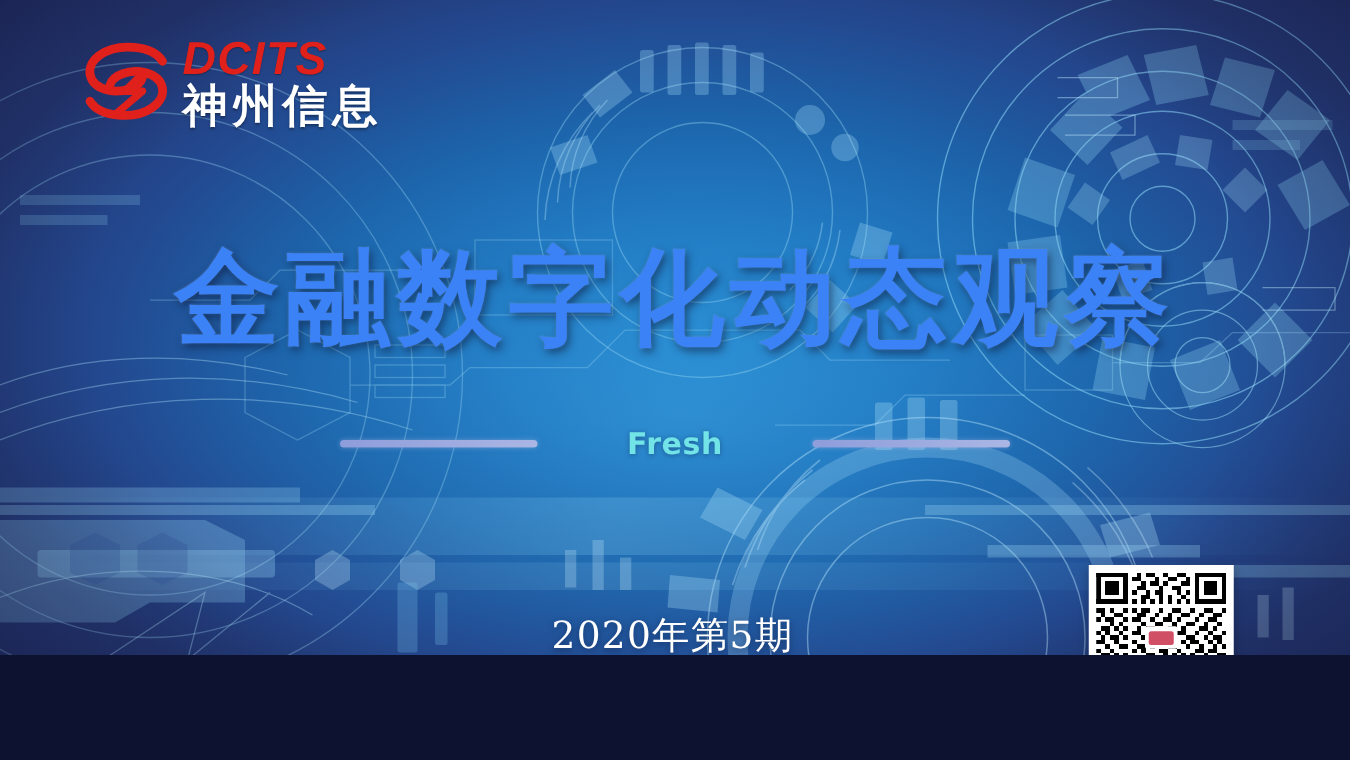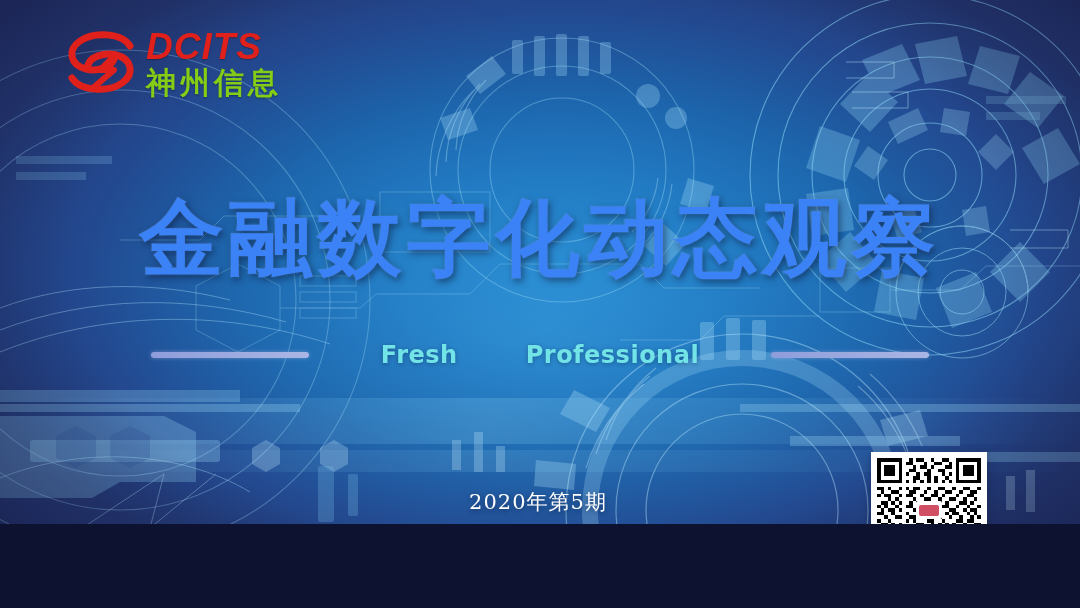--- a/index.html
+++ b/index.html
@@ -62,24 +62,24 @@
     font-size: 37px;
     font-weight: bold;
     font-style: italic;
     letter-spacing: 1px;
     color: #e0201b;
     font-family: "Liberation Sans", sans-serif;
     text-shadow: 0 1px 1px rgba(0,0,0,0.3);
   }
   .logo-cn {
     margin-top: 3px;
-    font-size: 30px;
+    font-size: 36px;
     font-weight: bold;
     letter-spacing: 4px;
-    color: #84cc16;
+    color: #ffffff;
     font-family: "DejaVu Sans", "Liberation Sans", sans-serif;
     text-shadow: 0 1px 2px rgba(0,0,0,0.35);
   }
 
   
   .title {
     position: absolute;
     left: 0;
     right: 0;
     top: 182px;
@@ -129,21 +129,21 @@
 
   
   .issue {
     position: absolute;
     left: 0;
     right: 4px;
     top: 488px;
     text-align: center;
     z-index: 9;
     color: #ffffff;
-    font-size: 21px;
+    font-size: 30px;
     font-family: "DejaVu Serif", "Liberation Serif", serif;
     letter-spacing: 1px;
     text-shadow: 0 2px 5px rgba(9,22,55,0.5);
     white-space: nowrap;
   }
 
   
   .qr-wrap {
     position: absolute;
     left: 871px;
@@ -390,21 +390,20 @@
       <div class="logo-en">DCITS</div>
       <div class="logo-cn">神州信息</div>
     </div>
   </div>
 
   <div class="title">金融数字化动态观察</div>
 
   <div class="keywords">
     <span class="kw-rule left"></span>
     <span class="kw">Fresh</span>
-    <span class="kw">Professional</span>
     <span class="kw-rule right"></span>
   </div>
 
   <div class="issue">2020年第5期</div>
 
   <div class="qr-wrap">
     <svg width="104" height="104" viewBox="0 0 29 29" shape-rendering="crispEdges">
       <rect width="29" height="29" fill="#ffffff"></rect>
       <g fill="#000000">
 

